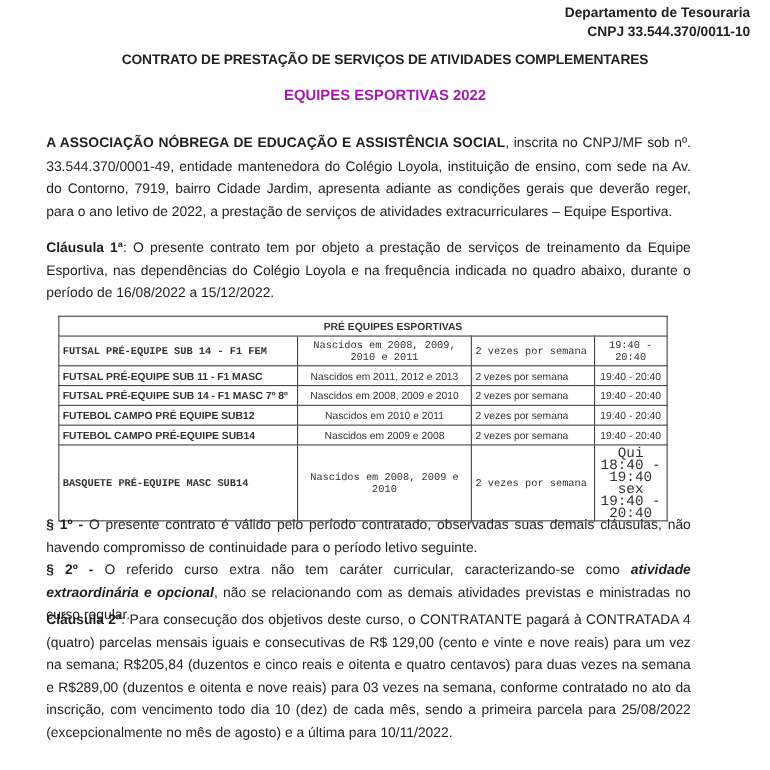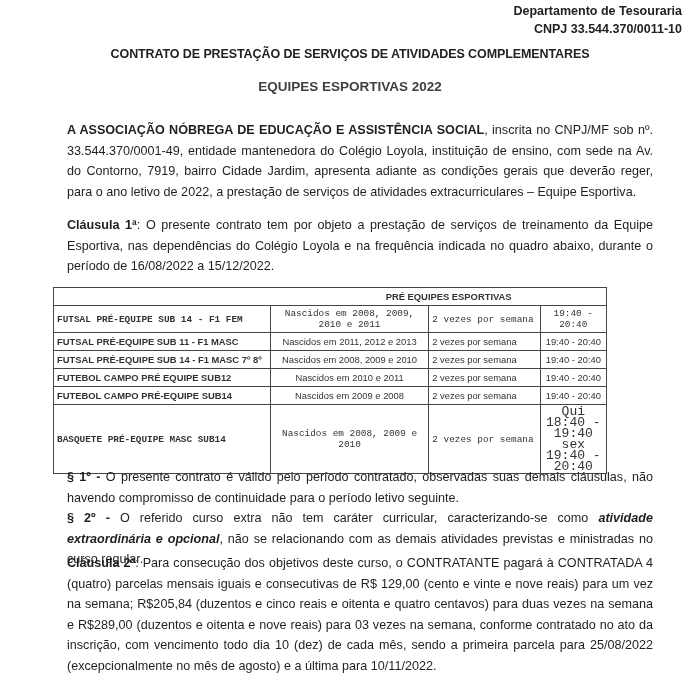--- a/index.html
+++ b/index.html
@@ -11,24 +11,24 @@
   .dept {
     position: absolute; right: 18px; top: 2px; text-align: right;
     font-weight: bold; font-size: 12.5px; line-height: 18px; color: #222;
   }
   .title1 {
     position: absolute; left: 0; width: 700px; top: 47px; text-align: center;
     font-weight: bold; font-size: 12.5px; color: #222; letter-spacing: -0.1px;
   }
   .title2 {
     position: absolute; left: 0; width: 700px; top: 79px; text-align: center;
-    font-weight: bold; font-size: 13.5px; color: #404040;
+    font-weight: bold; font-size: 13.5px; color: #a21caf;
   }
   .para {
-    position: absolute; left: 67px; width: 586px; font-size: 12.6px;
+    position: absolute; left: 42px; width: 586px; font-size: 12.6px;
     line-height: 20.5px; text-align: justify; color: #1f1f1f;
   }
   .p-intro { top: 120px; }
   .p-c1 { top: 215px; }
   .p-s1 { top: 467px; }
   .p-c2 { top: 553px; }
   .b { font-weight: bold; }
   .bi { font-weight: bold; font-style: italic; }
   table.grid {
     position: absolute; left: 53px; top: 287px; width: 554px;
@@ -57,21 +57,21 @@
   <div class="title2">EQUIPES ESPORTIVAS 2022</div>
 
   <div class="para p-intro"><span class="b">A ASSOCIAÇÃO NÓBREGA DE EDUCAÇÃO E ASSISTÊNCIA SOCIAL</span><span>, inscrita no CNPJ/MF sob nº. 33.544.370/0001-49, entidade mantenedora do Colégio Loyola, instituição de ensino, com sede na Av. do Contorno, 7919, bairro Cidade Jardim, apresenta adiante as condições gerais que deverão reger, para o ano letivo de 2022, a prestação de serviços de atividades extracurriculares – Equipe Esportiva.</span></div>
 
   <div class="para p-c1"><span class="b">Cláusula 1ª</span><span>: O presente contrato tem por objeto a prestação de serviços de treinamento da Equipe Esportiva, nas dependências do Colégio Loyola e na frequência indicada no quadro abaixo, durante o período de 16/08/2022 a 15/12/2022.</span></div>
 
   <table class="grid">
     <tbody>
         <tr class="head">
       <td style="border-right:none;"></td>
-      <td colspan="3" style="border-left:none;text-align:center;padding-left:24px;">PRÉ EQUIPES ESPORTIVAS</td>
+      <td colspan="3" style="border-left:none;text-align:left;padding-left:24px;">PRÉ EQUIPES ESPORTIVAS</td>
     </tr>
     <tr class="tall">
       <td class="c1">FUTSAL PRÉ-EQUIPE SUB 14 - F1 FEM</td>
       <td class="c2">Nascidos em 2008, 2009, 2010 e 2011</td>
       <td class="c3">2 vezes por semana</td>
       <td class="c4">19:40 - 20:40</td>
     </tr>
     <tr>
       <td class="c1">FUTSAL PRÉ-EQUIPE SUB 11 - F1 MASC</td>
       <td class="c2">Nascidos em 2011, 2012 e 2013</td>

